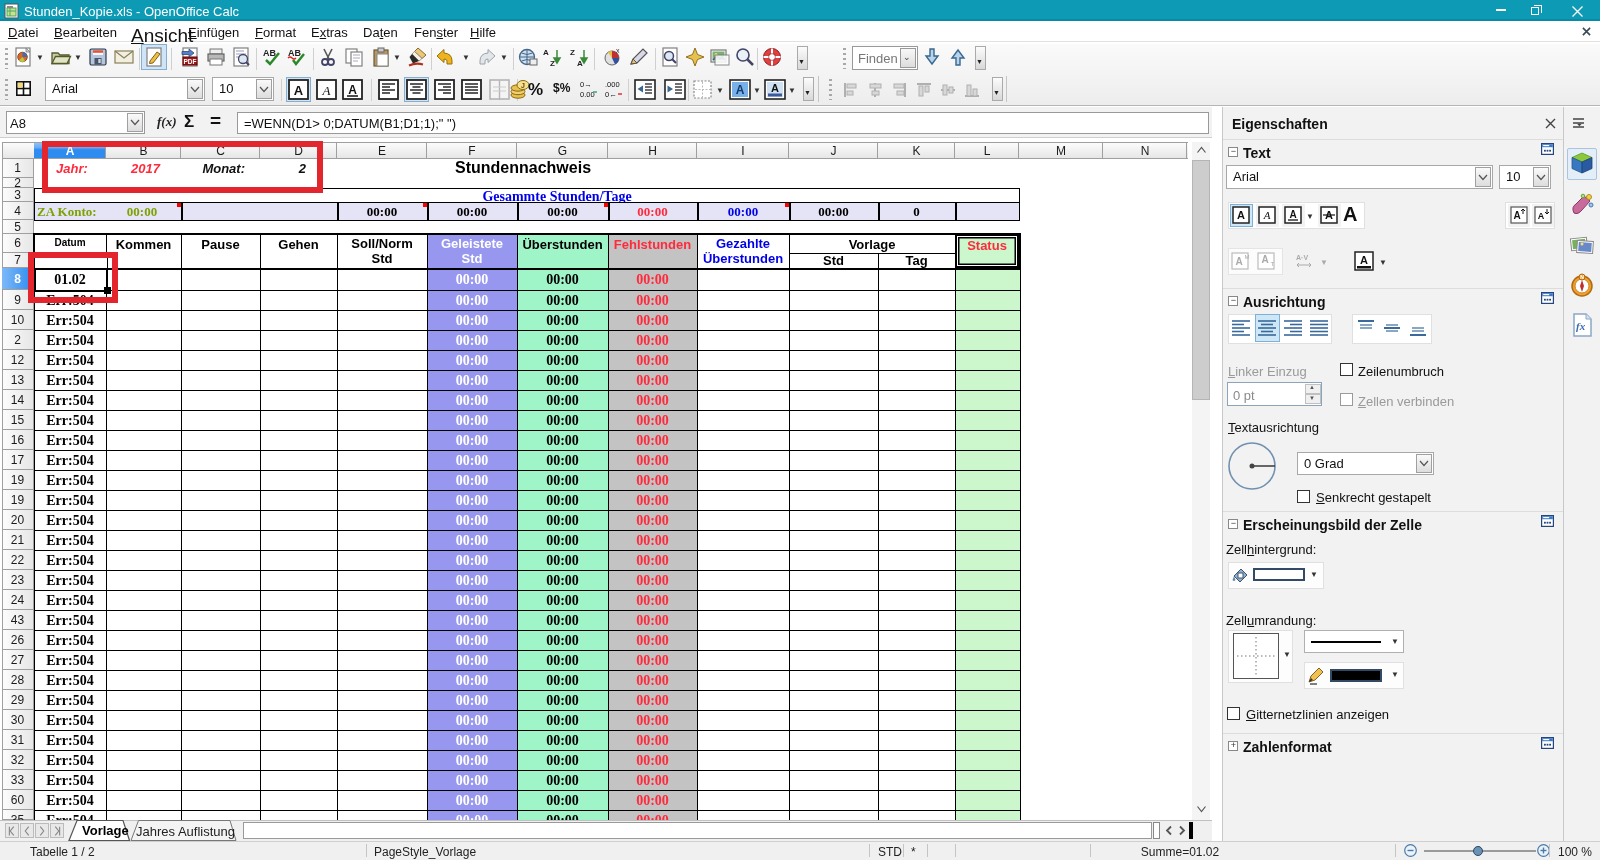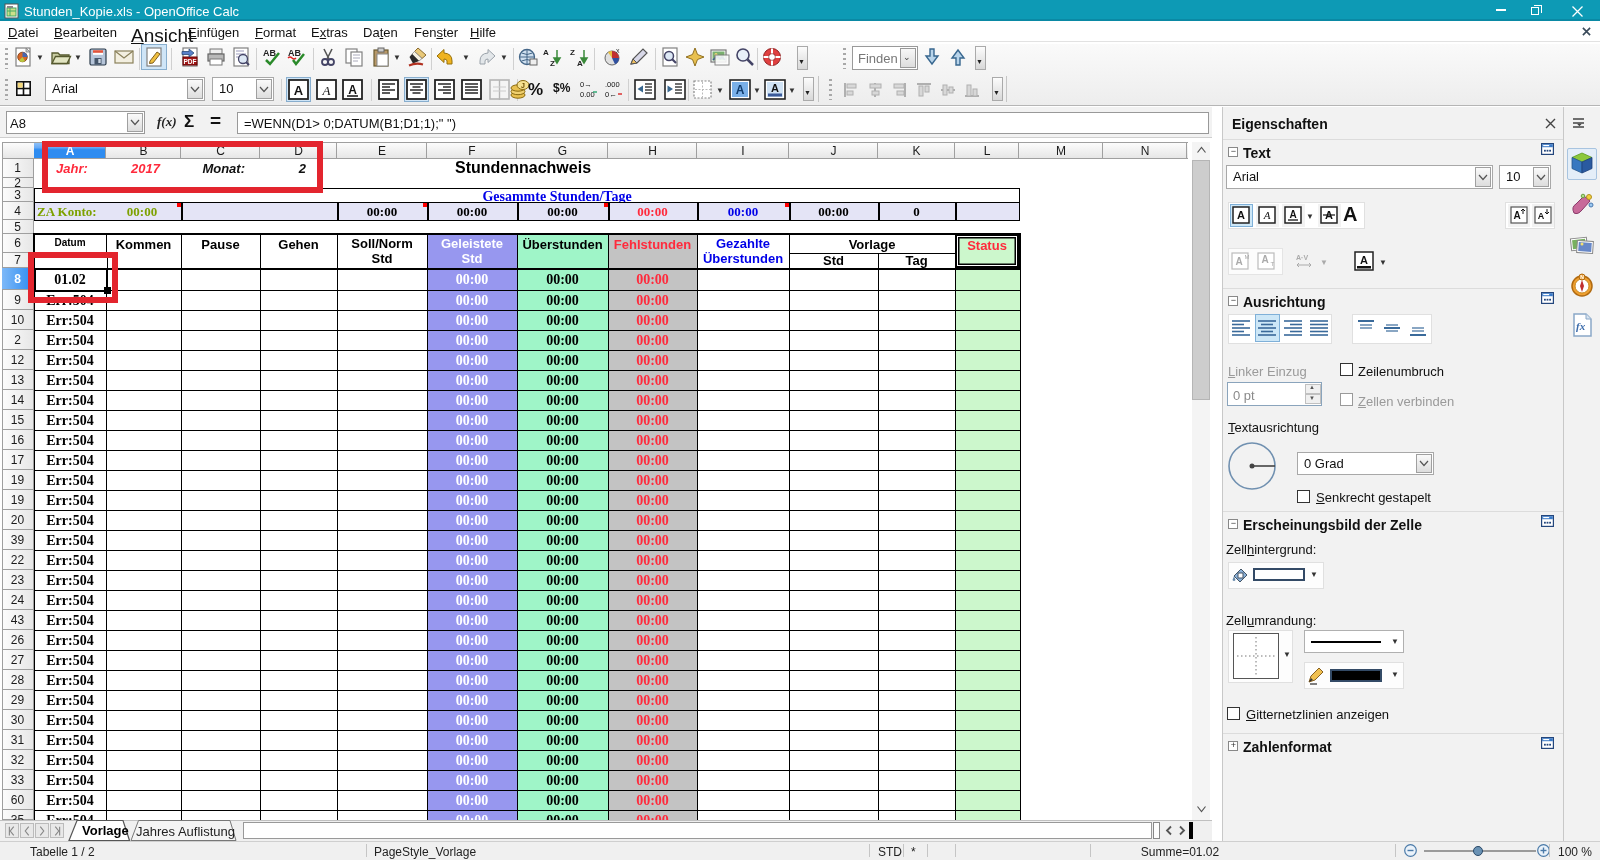--- a/index.html
+++ b/index.html
@@ -445,21 +445,21 @@
 <div class="tx" style="left:2px;top:433px;width:31px;text-align:center;font-size:12px;color:#1a1a1a;font-weight:normal;">16</div>
 <div class="a" style="left:2px;top:450px;width:32px;height:20px;background:transparent;border-right:1px solid #9f9f9f;border-bottom:1px solid #9f9f9f;"></div>
 <div class="tx" style="left:2px;top:453px;width:31px;text-align:center;font-size:12px;color:#1a1a1a;font-weight:normal;">17</div>
 <div class="a" style="left:2px;top:470px;width:32px;height:20px;background:transparent;border-right:1px solid #9f9f9f;border-bottom:1px solid #9f9f9f;"></div>
 <div class="tx" style="left:2px;top:473px;width:31px;text-align:center;font-size:12px;color:#1a1a1a;font-weight:normal;">19</div>
 <div class="a" style="left:2px;top:490px;width:32px;height:20px;background:transparent;border-right:1px solid #9f9f9f;border-bottom:1px solid #9f9f9f;"></div>
 <div class="tx" style="left:2px;top:493px;width:31px;text-align:center;font-size:12px;color:#1a1a1a;font-weight:normal;">19</div>
 <div class="a" style="left:2px;top:510px;width:32px;height:20px;background:transparent;border-right:1px solid #9f9f9f;border-bottom:1px solid #9f9f9f;"></div>
 <div class="tx" style="left:2px;top:513px;width:31px;text-align:center;font-size:12px;color:#1a1a1a;font-weight:normal;">20</div>
 <div class="a" style="left:2px;top:530px;width:32px;height:20px;background:transparent;border-right:1px solid #9f9f9f;border-bottom:1px solid #9f9f9f;"></div>
-<div class="tx" style="left:2px;top:533px;width:31px;text-align:center;font-size:12px;color:#1a1a1a;font-weight:normal;">39</div>
+<div class="tx" style="left:2px;top:533px;width:31px;text-align:center;font-size:12px;color:#1a1a1a;font-weight:normal;">21</div>
 <div class="a" style="left:2px;top:550px;width:32px;height:20px;background:transparent;border-right:1px solid #9f9f9f;border-bottom:1px solid #9f9f9f;"></div>
 <div class="tx" style="left:2px;top:553px;width:31px;text-align:center;font-size:12px;color:#1a1a1a;font-weight:normal;">22</div>
 <div class="a" style="left:2px;top:570px;width:32px;height:20px;background:transparent;border-right:1px solid #9f9f9f;border-bottom:1px solid #9f9f9f;"></div>
 <div class="tx" style="left:2px;top:573px;width:31px;text-align:center;font-size:12px;color:#1a1a1a;font-weight:normal;">23</div>
 <div class="a" style="left:2px;top:590px;width:32px;height:20px;background:transparent;border-right:1px solid #9f9f9f;border-bottom:1px solid #9f9f9f;"></div>
 <div class="tx" style="left:2px;top:593px;width:31px;text-align:center;font-size:12px;color:#1a1a1a;font-weight:normal;">24</div>
 <div class="a" style="left:2px;top:610px;width:32px;height:20px;background:transparent;border-right:1px solid #9f9f9f;border-bottom:1px solid #9f9f9f;"></div>
 <div class="tx" style="left:2px;top:613px;width:31px;text-align:center;font-size:12px;color:#1a1a1a;font-weight:normal;">43</div>
 <div class="a" style="left:2px;top:630px;width:32px;height:20px;background:transparent;border-right:1px solid #9f9f9f;border-bottom:1px solid #9f9f9f;"></div>
 <div class="tx" style="left:2px;top:633px;width:31px;text-align:center;font-size:12px;color:#1a1a1a;font-weight:normal;">26</div>

